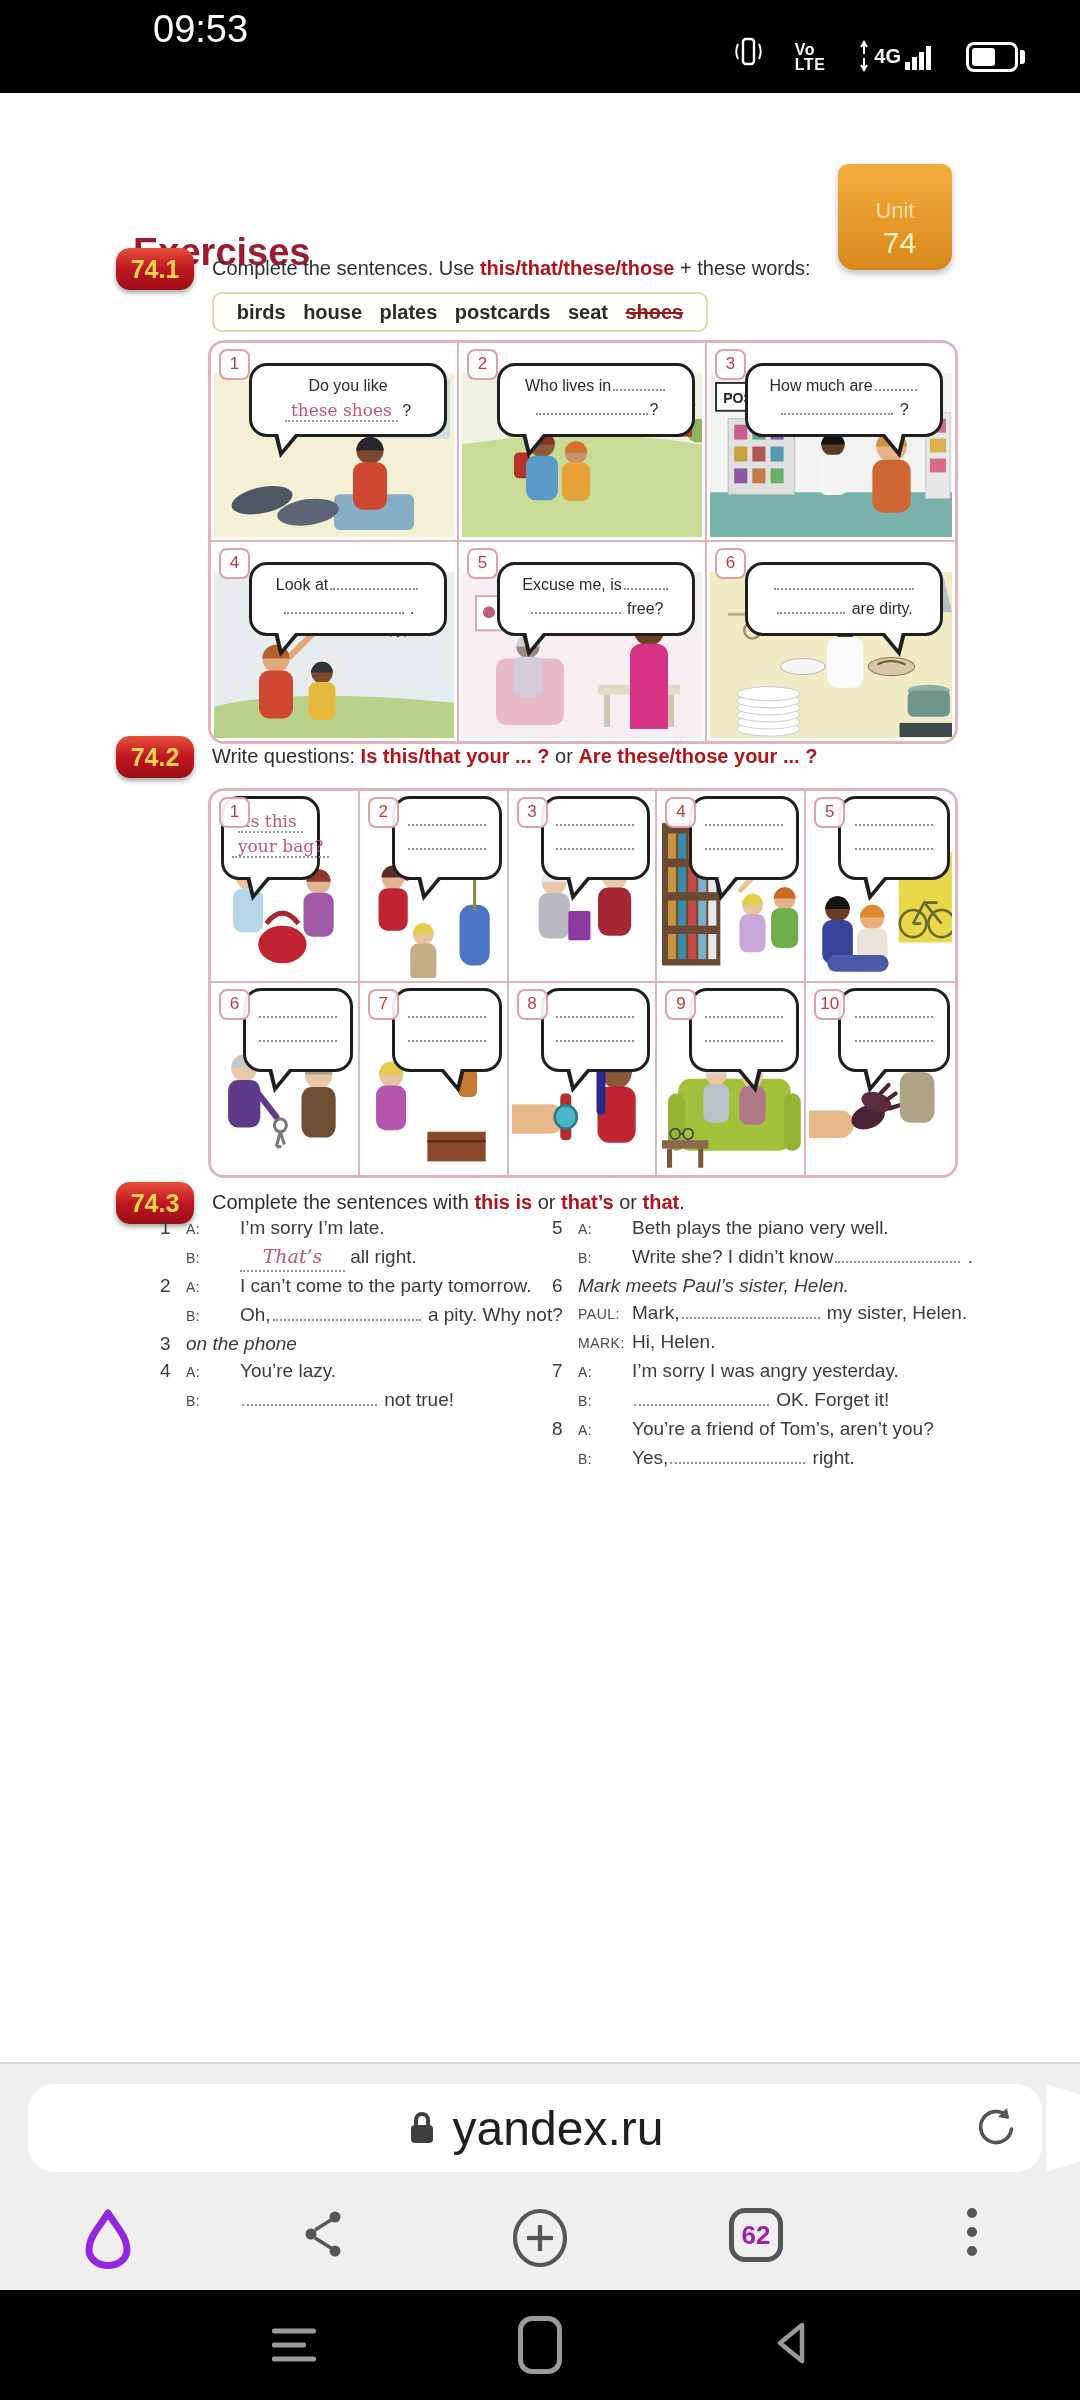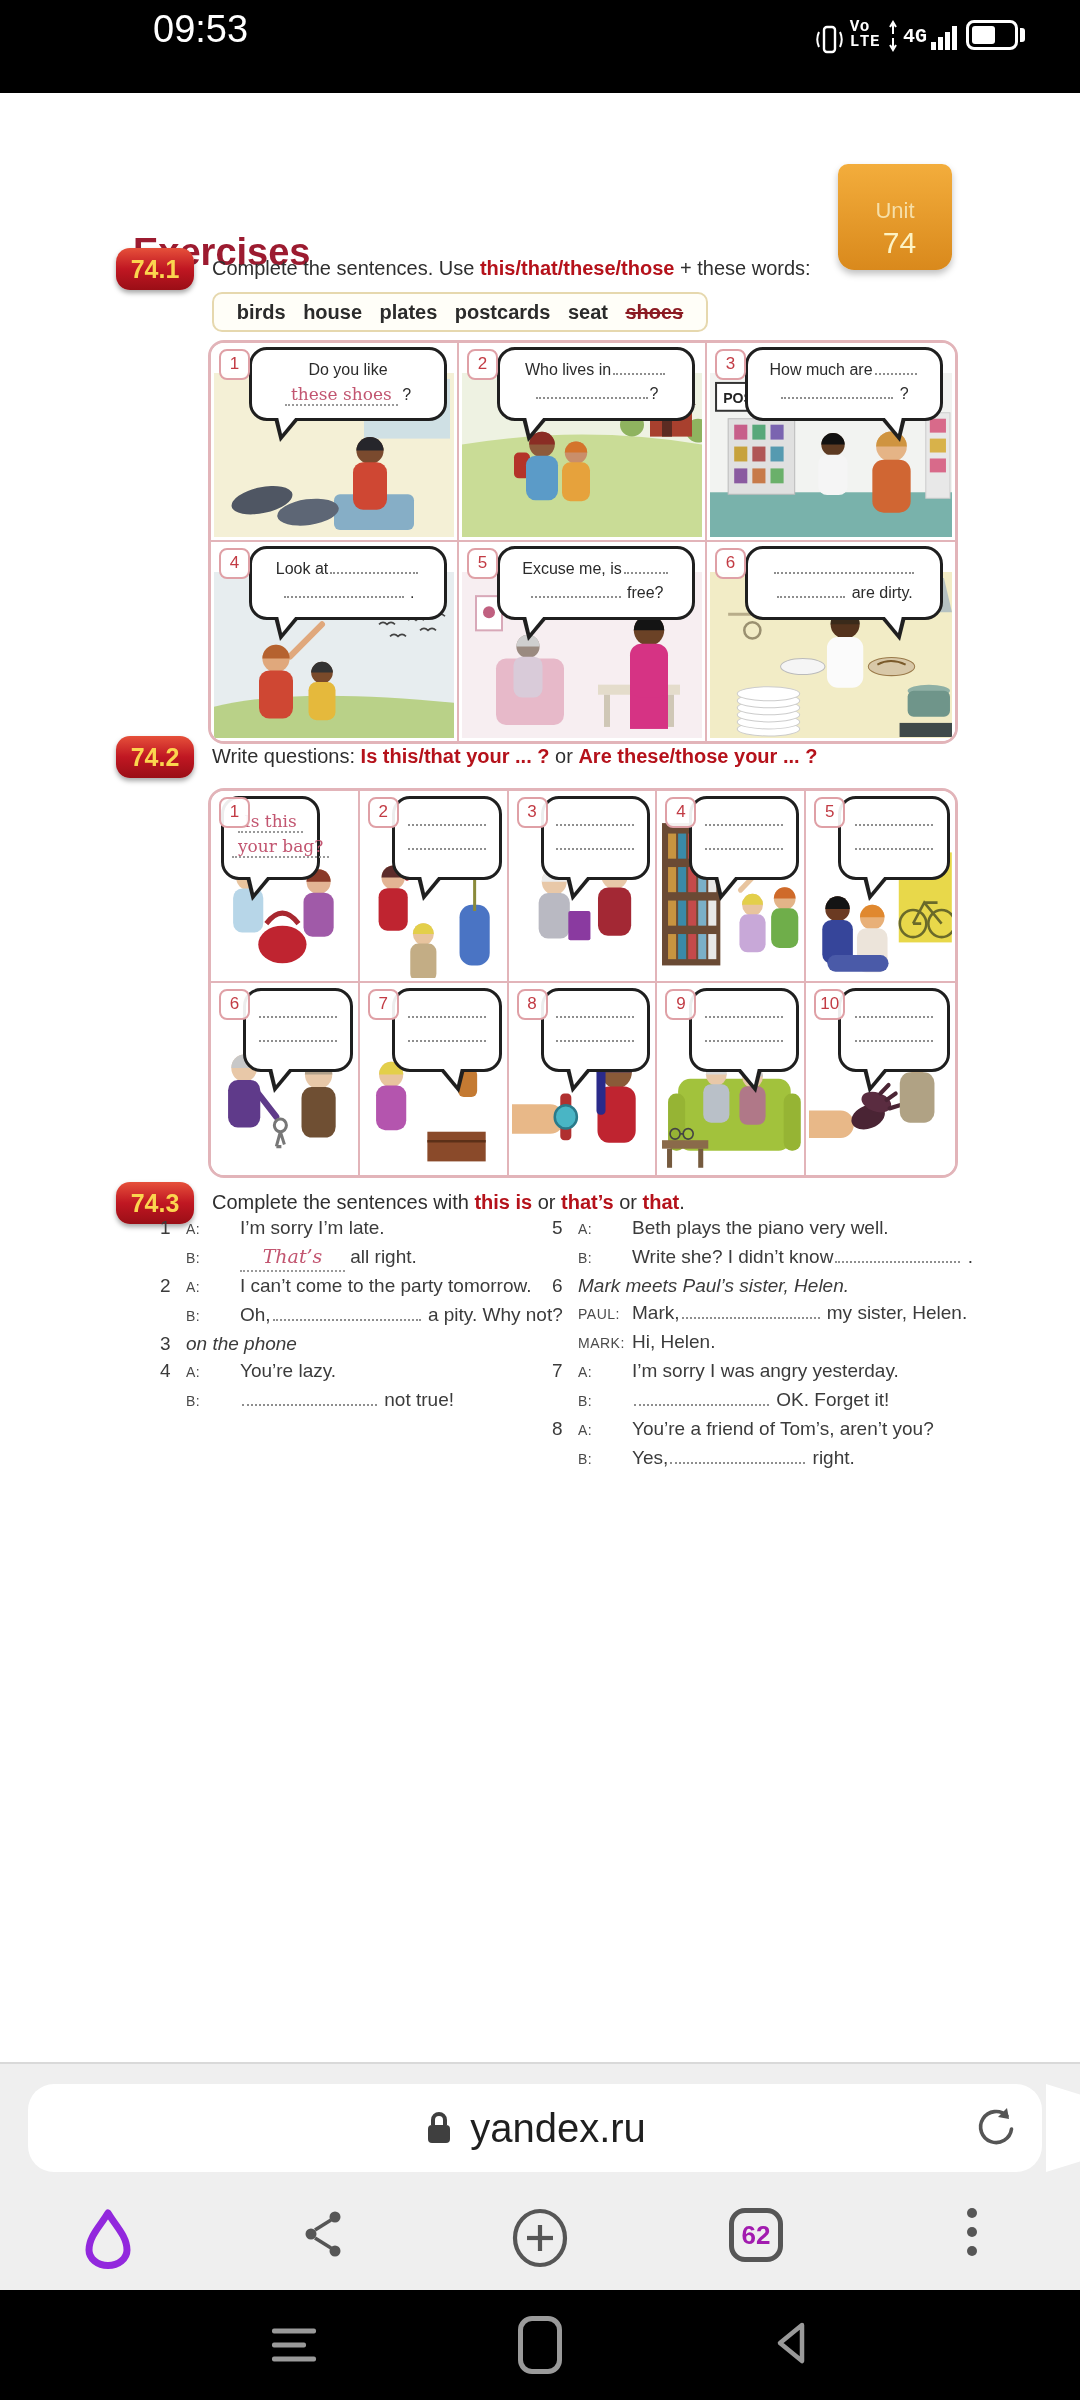--- a/index.html
+++ b/index.html
@@ -1,21 +1,21 @@
 <!DOCTYPE html>
 <html><head>
 <meta charset="utf-8">
 <style>
   html,body{margin:0;padding:0;background:#000;}
   .screen{position:relative;width:1080px;height:2400px;background:#fff;overflow:hidden;
           font-family:"Liberation Sans",sans-serif;}
   
   .status-bar{position:absolute;left:0;top:0;width:1080px;height:93px;background:#000;color:#fff;}
   .sb-time{position:absolute;left:153px;top:8px;font-size:38px;font-weight:400;}
-  .sb-right{position:absolute;right:55px;top:20px;height:52px;display:flex;align-items:flex-start;gap:6px;font-family:Liberation Mono, monospace;}
+  .sb-right{position:absolute;right:55px;top:20px;height:52px;display:flex;align-items:flex-end;gap:32px;}
   .volte{display:flex;flex-direction:column;font-size:16px;font-weight:bold;line-height:15px;letter-spacing:.5px;}
   .net{display:flex;align-items:center;gap:3px;}
   .fourg{font-size:20px;font-weight:bold;}
   .battery{display:flex;align-items:center;}
   .batt-body{width:52px;height:30px;border:3px solid #fff;border-radius:8px;padding:3px;box-sizing:border-box;}
   .batt-fill{width:58%;height:100%;background:#fff;border-radius:3px;}
   .batt-nub{width:5px;height:14px;background:#fff;border-radius:0 3px 3px 0;margin-left:2px;}
   
   .page-title{position:absolute;left:133px;top:206px;font-size:38px;font-weight:bold;color:#9c1b30;}
   .unit-badge{position:absolute;left:838px;top:164px;width:114px;height:106px;
@@ -42,21 +42,21 @@
   #ex2-grid{left:208px;top:788px;width:744px;height:384px;grid-template-columns:repeat(5,1fr);grid-template-rows:repeat(2,1fr);}
   .cell{position:relative;border-right:2px solid #e2b4b9;border-bottom:2px solid #e2b4b9;overflow:hidden;background:#fff;}
   #ex1-grid .cell:nth-child(3n){border-right:none;} #ex1-grid .cell:nth-child(n+4){border-bottom:none;}
   #ex2-grid .cell:nth-child(5n){border-right:none;} #ex2-grid .cell:nth-child(n+6){border-bottom:none;}
   .pnum{position:absolute;left:8px;top:6px;width:27px;height:27px;border:2px solid #dfa0a6;border-radius:8px;
       color:#c23b44;font-size:17px;text-align:center;line-height:26px;background:rgba(255,255,255,.92);z-index:3;box-sizing:content-box;}
   .scene{position:absolute;left:3px;right:3px;bottom:3px;top:30px;z-index:1;}
   .scene svg{width:100%;height:100%;display:block;}
   .bubble{position:absolute;z-index:2;background:#fff;border:3px solid #1f1f1f;border-radius:18px;
       padding:8px 10px 10px;text-align:center;}
-  #ex1-grid .bubble{left:38px;top:4px;width:172px;min-height:50px;}
+  #ex1-grid .bubble{left:38px;top:20px;width:172px;min-height:50px;}
   #ex2-grid .bubble{left:32px;top:5px;right:5px;min-height:58px;padding:10px 8px;}
   #ex2-grid .cell:nth-child(1) .bubble{left:10px;right:38px;}
   .bubble::before{content:"";position:absolute;bottom:-24px;border-style:solid;
       border-color:#1f1f1f transparent transparent transparent;border-width:24px 20px 0 6px;}
   .bubble.tail-l::before{left:22px;} .bubble.tail-r::before{right:34px;transform:scaleX(-1);}
   .bubble::after{content:"";position:absolute;bottom:-16px;border-style:solid;
       border-color:#fff transparent transparent transparent;border-width:17px 14px 0 4px;}
   .bubble.tail-l::after{left:26px;} .bubble.tail-r::after{right:38px;transform:scaleX(-1);}
   .bline{font-size:16px;color:#2b2b2b;line-height:24px;white-space:nowrap;}
   .blank{display:inline-block;height:12px;border-bottom:2px dotted #8e8e8e;vertical-align:baseline;margin:0 2px;}
@@ -70,21 +70,21 @@
   .spk{width:54px;flex:none;font-size:14px;color:#4a4a4a;letter-spacing:.5px;}
   .ctx{font-style:italic;}
   .segwrap{white-space:nowrap;}
   .ex3-line .blank{height:14px;}
   .hwb{display:inline-block;text-align:center;border-bottom:2px dotted #999;
       font-family:"DejaVu Serif",serif;font-style:italic;color:#c25570;font-size:19px;}
   
   .browser-area{position:absolute;left:0;top:2062px;width:1080px;height:228px;background:#efefef;border-top:2px solid #d9d9d9;box-sizing:border-box;}
   .url-bar{position:absolute;left:28px;top:20px;width:1014px;height:88px;background:#fff;border-radius:26px;
       display:flex;align-items:center;justify-content:center;gap:16px;}
-  .url-text{font-size:40px;color:#1f1f1f;}
+  .url-text{font-size:48px;color:#1f1f1f;}
   .refresh-btn{position:absolute;right:24px;top:50%;transform:translateY(-50%);width:46px;height:46px;}
   .url-peek{position:absolute;right:0;top:20px;width:34px;height:88px;background:#fff;
       clip-path:polygon(0 0,100% 12%,100% 88%,0 100%);}
   .tb-item{position:absolute;top:144px;transform:translateX(-50%);display:flex;align-items:center;justify-content:center;}
   .tabs-box{width:54px;height:54px;border:5px solid #565656;border-radius:16px;color:#a21caf;
       font-size:26px;font-weight:bold;display:flex;align-items:center;justify-content:center;box-sizing:border-box;}
   .menu-dots{display:flex;flex-direction:column;gap:9px;}
   .menu-dots i{width:10px;height:10px;border-radius:50%;background:#565656;}
   
   .android-nav{position:absolute;left:0;top:2290px;width:1080px;height:110px;background:#000;}

